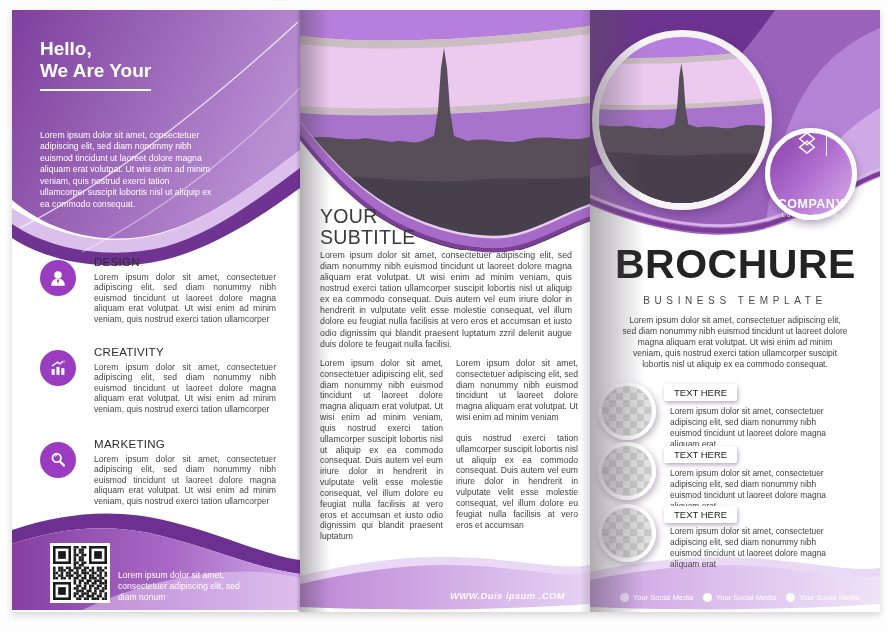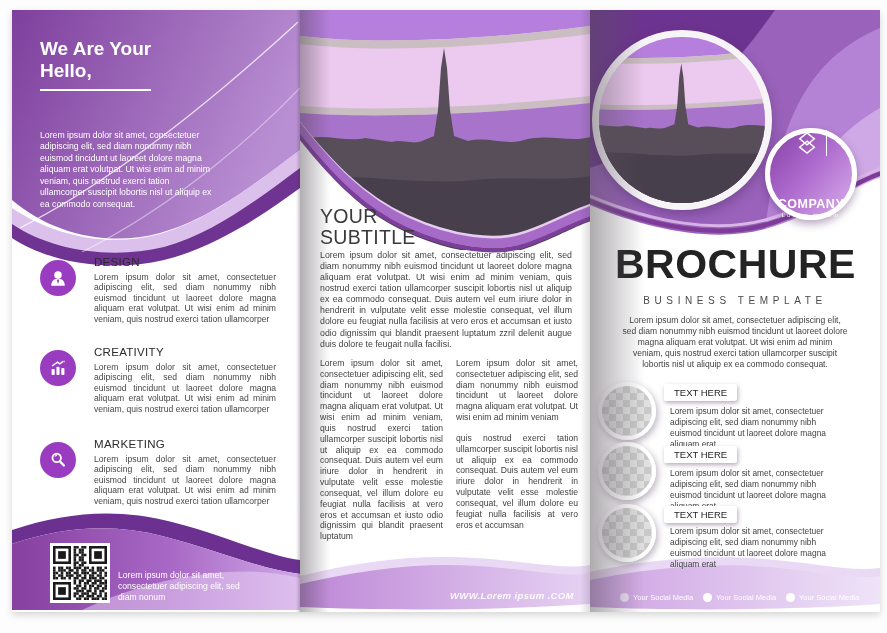--- a/index.html
+++ b/index.html
@@ -90,22 +90,22 @@
           </linearGradient>
         </defs>
         <path d="M0,208 C42,236 96,248 150,233 C202,218 250,178 288,148 L288,178 C250,206 202,238 152,250 C96,263 36,252 0,228 Z" fill="#6f3391"></path>
         <path d="M0,198 C42,226 96,238 148,224 C200,209 248,170 288,140 L288,158 C250,186 202,224 152,237 C98,250 38,240 0,214 Z" fill="#dcc0ec"></path>
         <path d="M0,0 H288 V140 C250,168 200,209 148,223 C96,237 40,224 0,190 Z" fill="url(#gL)"></path>
         <path d="M8,218 C110,166 212,80 286,12" fill="none" stroke="rgba(255,255,255,.75)" stroke-width="1.4"></path>
         <path d="M70,242 C170,192 252,116 288,78" fill="none" stroke="rgba(255,255,255,.45)" stroke-width="1.2"></path>
       </svg>
 
       <div class="abs greet">
+        <span>Hello,</span>
         <span>We Are Your</span>
-        <span>Hello,</span>
       </div>
       <div class="abs l-intro">Lorem ipsum dolor sit amet, consectetuer adipiscing elit, sed diam nonummy nibh euismod tincidunt ut laoreet dolore magna aliquam erat volutpat. Ut wisi enim ad minim veniam, quis nostrud exerci tation ullamcorper suscipit lobortis nisl ut aliquip ex ea commodo consequat.</div>
 
       <div class="abs feature" style="top:246px">
         <div class="f-icon">
           <svg width="22" height="22" viewBox="0 0 24 24">
             <circle cx="12" cy="8.6" r="4.1" fill="#fff"></circle>
             <path d="M4.6,20.5 C4.6,14.8 8,12.9 12,12.9 C16,12.9 19.4,14.8 19.4,20.5 Z" fill="#fff"></path>
             <path d="M12,13 L13.2,14.6 L12,18.5 L10.8,14.6 Z" fill="#9a3cc0"></path>
           </svg>
@@ -369,21 +369,21 @@
       <svg class="abs" style="left:0;top:532px;z-index:3" width="290" height="70" viewBox="0 0 290 70">
         <defs>
           <linearGradient id="gFm" x1="0" y1="0" x2="1" y2="0">
             <stop offset="0" stop-color="#bd87d6"></stop>
               <stop offset="1" stop-color="#e6d2f3"></stop>
           </linearGradient>
         </defs>
         <path d="M0,34 C55,20 115,12 175,16 C225,19 262,28 290,23 L290,44 C240,50 120,56 0,52 Z" fill="#ead9f4"></path>
         <path d="M0,42 C60,28 120,20 178,24 C228,27 264,36 290,31 L290,62 C200,68 90,69 0,65 Z" fill="url(#gFm)"></path>
       </svg>
-      <div class="abs url">WWW.Lorem ipsum .COM</div>
+      <div class="abs url">WWW.Duis ipsum .COM</div>
     </div>
 
     <div class="panel right">
       <svg class="abs" style="left:0;top:0;z-index:1" width="290" height="230" viewBox="0 0 290 230">
         <rect width="290" height="230" fill="#9a62bb"></rect>
         <path d="M0,0 H185 C125,85 60,138 0,158 Z" fill="#6d3390"></path>
         <path d="M290,18 C228,45 188,95 174,230 L290,230 Z" fill="#b583d6"></path>
         <path d="M290,98 C244,124 214,164 204,230 L290,230 Z" fill="#cfa9e5"></path>
         <path d="M-5,184 C60,212 130,226 185,207 C235,190 268,164 295,157" fill="none" stroke="#d9b5e8" stroke-width="3"></path>
         <path d="M-5,189 C60,217 130,231 185,212 C235,195 268,169 295,162" fill="none" stroke="#7d3c98" stroke-width="4.5"></path>

